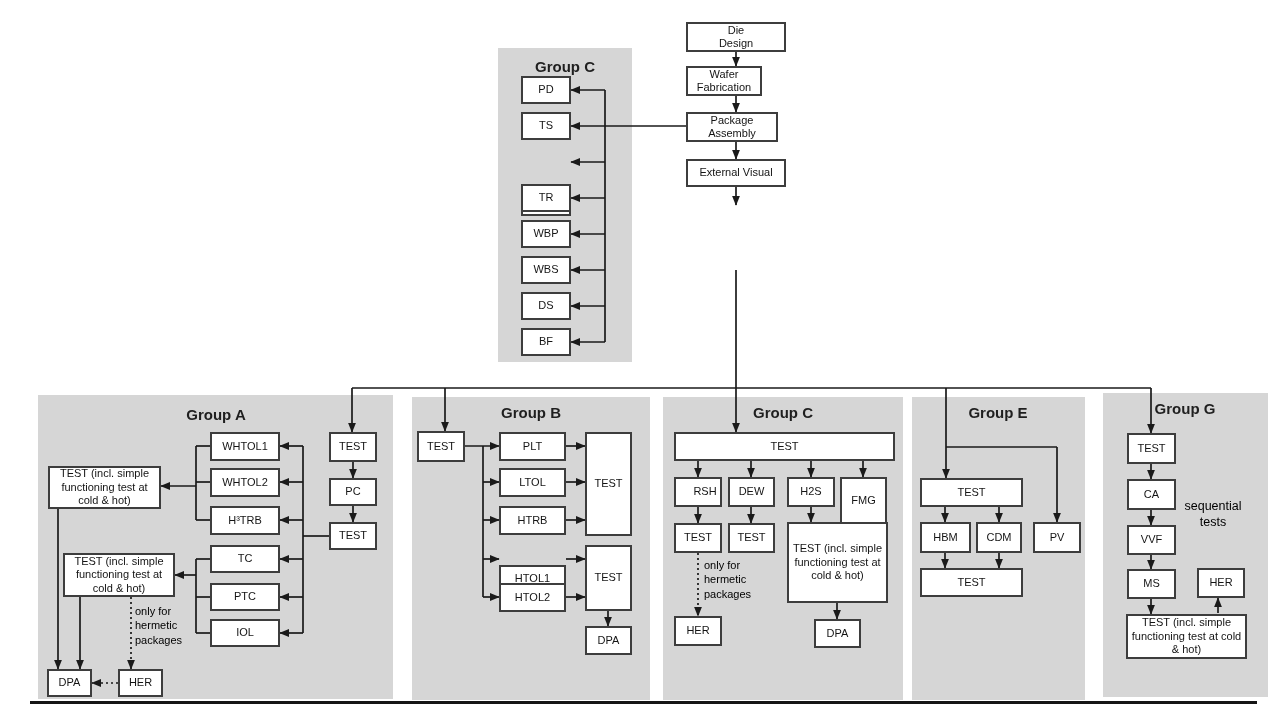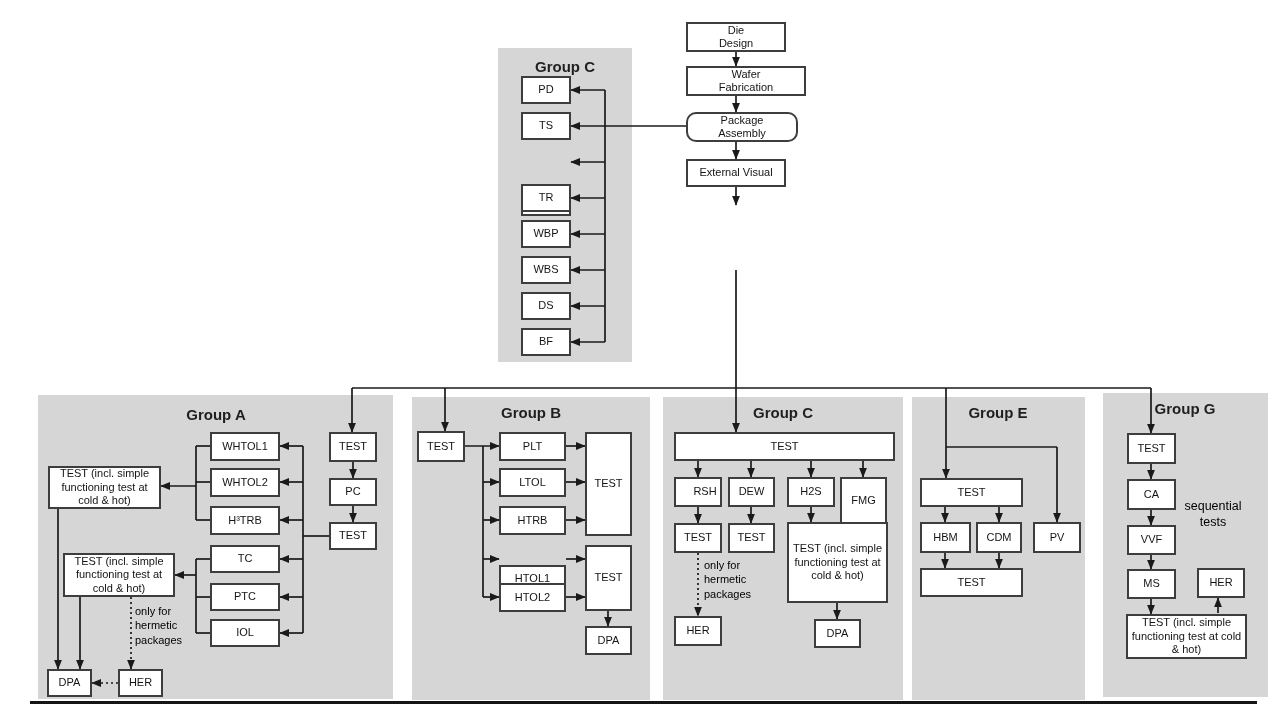--- a/index.html
+++ b/index.html
@@ -118,23 +118,23 @@
       <line x1="1151" y1="464" x2="1151" y2="479" marker-end="url(#ah)"></line>
       <line x1="1151" y1="510" x2="1151" y2="525" marker-end="url(#ah)"></line>
       <line x1="1151" y1="555" x2="1151" y2="569" marker-end="url(#ah)"></line>
       <line x1="1151" y1="599" x2="1151" y2="614" marker-end="url(#ah)"></line>
       <line x1="1218" y1="613" x2="1218" y2="598" marker-end="url(#ah)"></line>
     </g>
   </svg>
 
   <div class="box" style="left:686px;top:22px;width:100px;height:30px;">Die
 Design</div>
-  <div class="box" style="left:686px;top:66px;width:120px;height:30px;">Wafer
+  <div class="box" style="left:686px;top:66px;width:76px;height:30px;">Wafer
 Fabrication</div>
-  <div class="box" style="left:686px;top:112px;width:112px;height:30px;border-radius:10px;">Package
+  <div class="box" style="left:686px;top:112px;width:92px;height:30px;">Package
 Assembly</div>
   <div class="box" style="left:686px;top:159px;width:100px;height:28px;">External Visual</div>
 
   <div class="title" style="left:565px;top:58px;">Group C</div>
   <div class="box" style="left:521px;top:76px;width:50px;height:28px;">PD</div>
   <div class="box" style="left:521px;top:112px;width:50px;height:28px;">TS</div>
   <div class="box" style="left:521px;top:148px;width:50px;height:28px;margin-top:40px;">SD</div>
   <div class="box" style="left:521px;top:184px;width:50px;height:28px;">TR</div>
   <div class="box" style="left:521px;top:220px;width:50px;height:28px;">WBP</div>
   <div class="box" style="left:521px;top:256px;width:50px;height:28px;">WBS</div>

